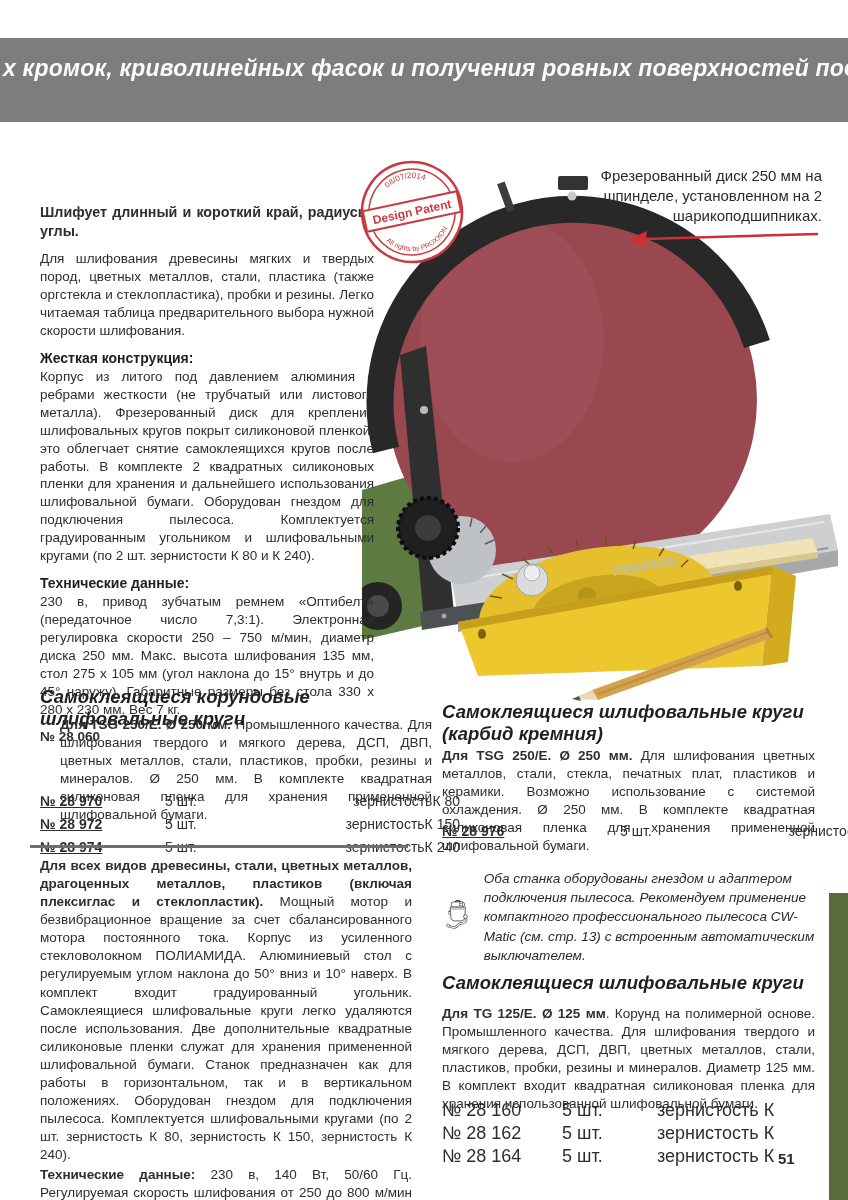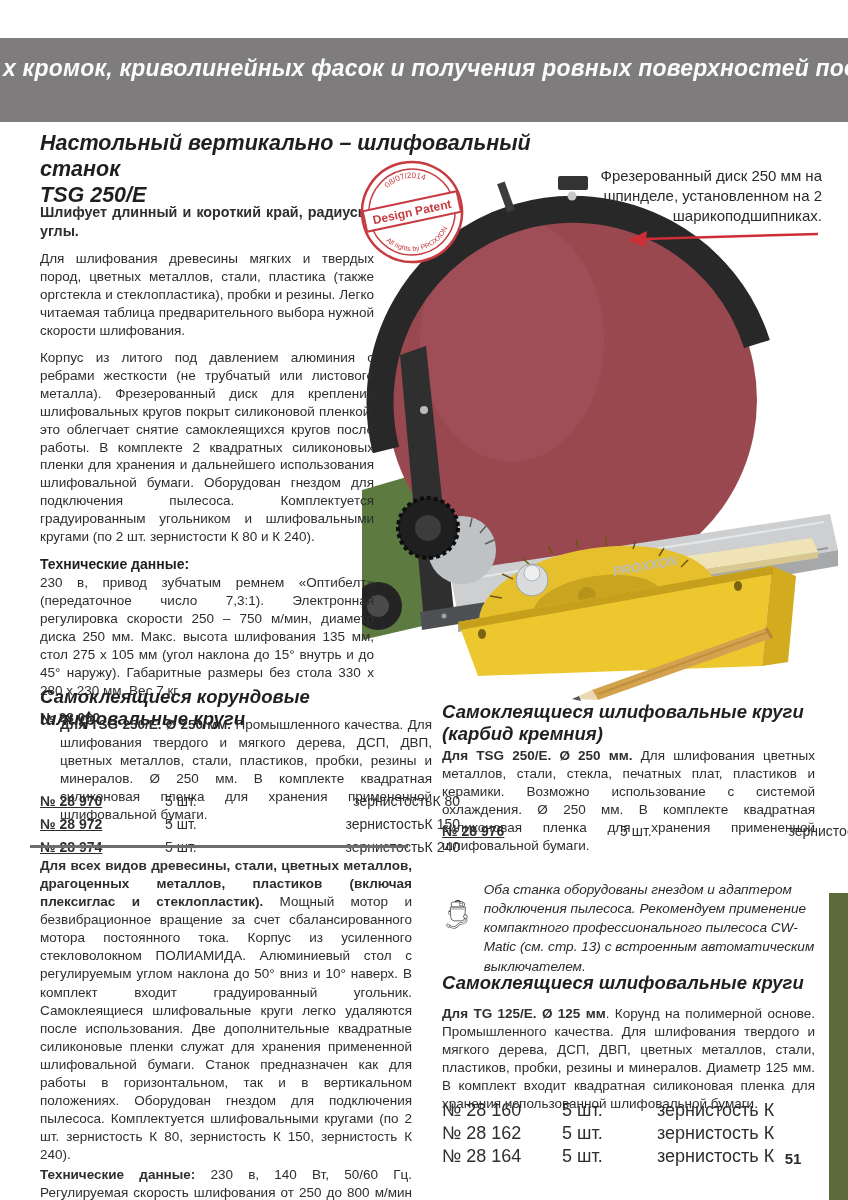--- a/index.html
+++ b/index.html
@@ -28,25 +28,25 @@
   .prow .no{font-weight:bold;text-decoration:underline;}
   .gritcell{display:flex;justify-content:flex-end;width:190px;}
   .prow2{display:grid;grid-template-columns:120px 95px 1fr;font-size:18px;height:23px;align-items:baseline;}
   .gritcell2{display:flex;justify-content:space-between;width:215px;}
   
   .divider{left:30px;top:845px;width:378px;height:3px;background:#6e6e6e;}
   
   .callout{left:600px;top:166px;width:222px;text-align:right;font-size:15px;line-height:1.32;
            color:#2a2a2a;z-index:6;}
   
-  .vac-note{display:flex;gap:14px;align-items:flex-end;}
+  .vac-note{display:flex;gap:14px;align-items:center;}
   .vac-text{font-size:13.6px;font-style:italic;line-height:1.42;color:#2a2a2a;padding-top:6px;}
   
   .greenbar{left:829px;top:893px;width:19px;height:307px;background:#5b6b3b;}
-  .pageno{left:778px;top:1150px;width:30px;text-align:center;font-size:15px;font-weight:bold;color:#2a2a2a;}
+  .pageno{left:778px;top:1150px;width:30px;text-align:left;font-size:15px;font-weight:bold;color:#2a2a2a;}
   .z6{z-index:6;} .z2{z-index:2;}
 </style>
 </head>
 <body>
 
 <div class="page">
 
   <div class="abs banner">
     <div class="banner-text">х кромок, криволинейных фасок и получения ровных поверхностей под</div>
   </div>
@@ -118,24 +118,20 @@
     <circle cx="16" cy="446" r="24" fill="#242424"></circle>
     <circle cx="16" cy="446" r="11" fill="#4a4a4a"></circle>
 
     <polygon points="230,530 404,468 410,478 236,540" fill="#d3a24e"></polygon>
     <line x1="236" y1="534" x2="406" y2="472" stroke="#c08f3c" stroke-width="2"></line>
     <polygon points="210,539 230,530 236,540" fill="#ead9b4"></polygon>
     <polygon points="210,539 217,536 219,541" fill="#555555"></polygon>
     <line x1="404" y1="468" x2="410" y2="478" stroke="#b5853a" stroke-width="3"></line>
   </svg>
 
-  <div class="abs title">
-    <span>Настольный вертикально – шлифовальный станок</span><br>
-    <span>TSG 250/E</span>
-  </div>
 
   <svg class="abs z6" style="left:356px;top:156px;" width="112" height="112" viewBox="0 0 112 112">
     <g transform="rotate(-12 56 56)">
       <circle cx="56" cy="56" r="50" fill="#ffffff" stroke="#c73a3f" stroke-width="2.5"></circle>
       <circle cx="56" cy="56" r="43" fill="none" stroke="#c73a3f" stroke-width="1.5"></circle>
       <defs>
         <path id="arcTop" d="M 22 56 A 34 34 0 0 1 90 56"></path>
         <path id="arcBot" d="M 17 56 A 39 39 0 0 0 95 56"></path>
       </defs>
       <text font-size="8" fill="#c73a3f">
@@ -151,20 +147,21 @@
 
   <div class="abs callout">Фрезерованный диск 250 мм на шпинделе, установленном на 2 шарикоподшипниках.</div>
   <svg class="abs z6" style="left:622px;top:226px;" width="200" height="24" viewBox="0 0 200 24">
     <line x1="196" y1="8" x2="22" y2="13" stroke="#cf2e35" stroke-width="2.5"></line>
     <polygon points="6,14 25,5 23,21" fill="#cf2e35"></polygon>
   </svg>
 
   <div class="abs col-left">
     <p class="lead">Шлифует длинный и короткий край, радиусы, углы.</p>
     <p>Для шлифования древесины мягких и твердых пород, цветных металлов, стали, пластика (также оргстекла и стеклопластика), пробки и резины. Легко читаемая таблица предварительного выбора нужной скорости шлифования.</p>
+    <h3>Жесткая конструкция:</h3>
     <p>Корпус из литого под давлением алюминия с ребрами жесткости (не трубчатый или листового металла). Фрезерованный диск для крепления шлифовальных кругов покрыт силиконовой пленкой: это облегчает снятие самоклеящихся кругов после работы. В комплекте 2 квадратных силиконовых пленки для хранения и дальнейшего использования шлифовальной бумаги. Оборудован гнездом для подключения пылесоса. Комплектуется градуированным угольником и шлифовальными кругами (по 2 шт. зернистости К 80 и  К 240).</p>
     <h3>Технические данные:</h3>
     <p>230 в, привод зубчатым ремнем «Оптибелт» (передаточное число 7,3:1). Электронная регулировка скорости 250 – 750 м/мин, диаметр диска 250 мм. Макс. высота шлифования 135 мм, стол 275 x 105 мм (угол наклона до 15° внутрь и до 45° наружу). Габаритные размеры без стола 330 x 280 x 230 мм. Вес 7 кг.</p>
     <p class="orderno">№  28 060</p>
   </div>
 
   <div class="abs sec-h" style="left:40px;top:686px;width:410px;">Самоклеящиеся корундовые шлифовальные круги</div>
   <div class="abs body-t" style="left:40px;top:716px;width:372px;margin-left:20px;">
     <span class="b">Для TSG 250/E. Ø 250 мм.</span>
     <span>Промышленного качества. Для шлифования твердого и мягкого дерева, ДСП, ДВП, цветных металлов, стали, пластиков, пробки, резины и минералов. Ø 250 мм. В комплекте квадратная силиконовая пленка для хранения примененной шлифовальной бумаги.</span>

